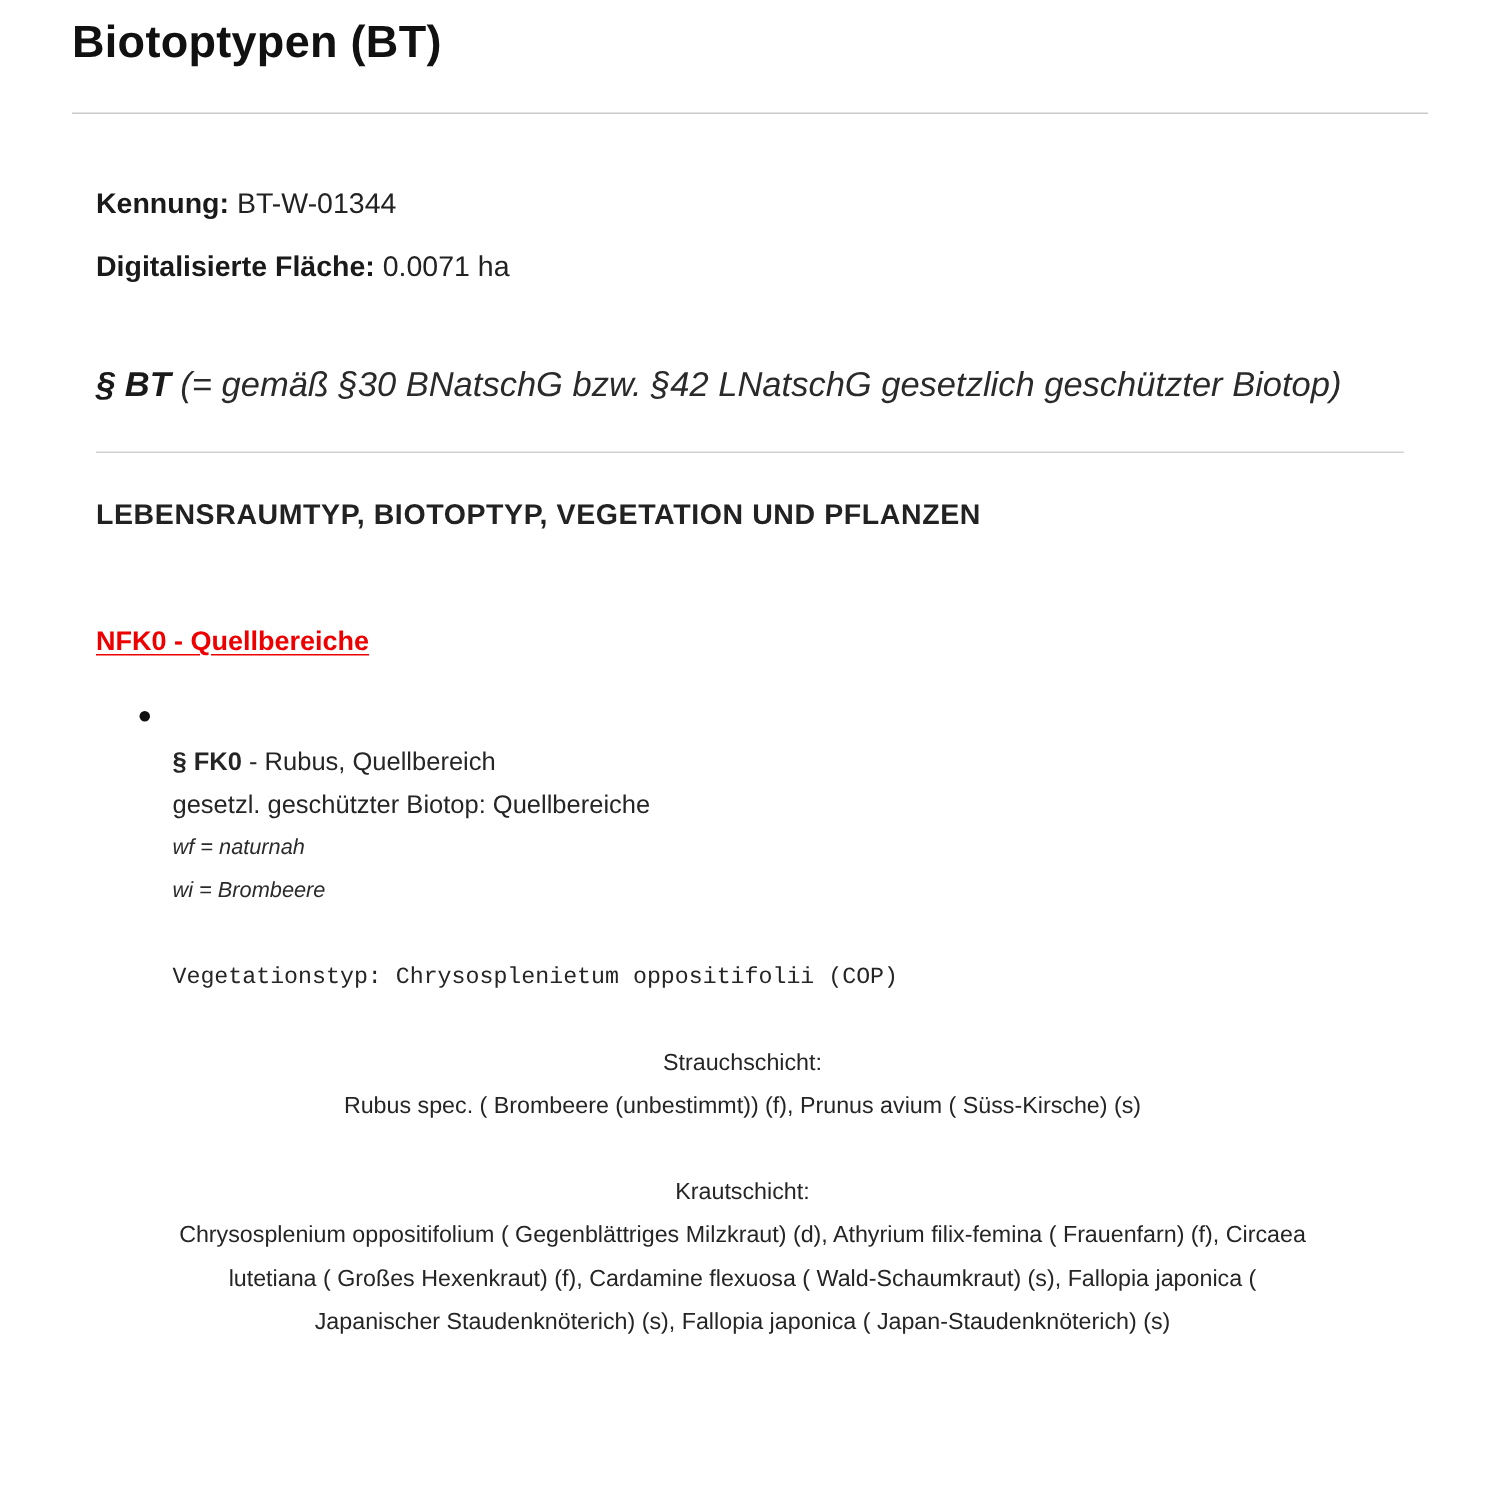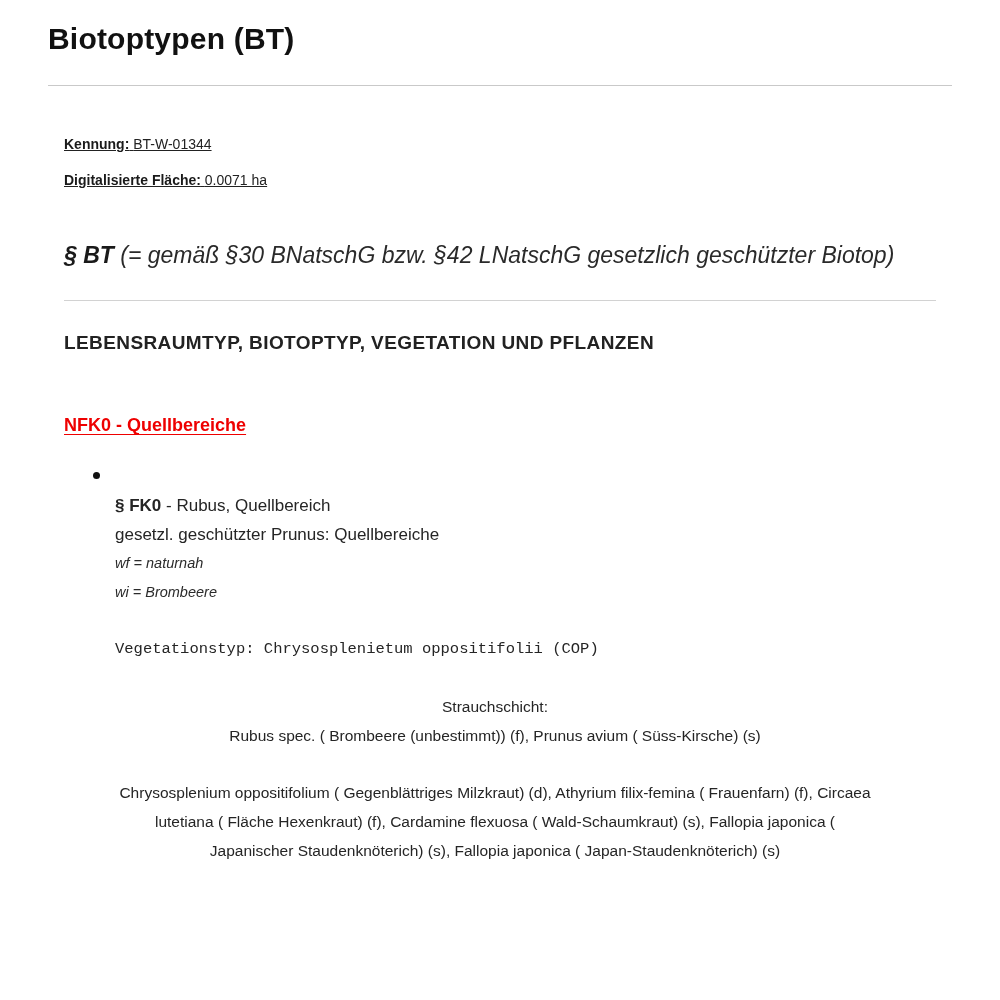--- a/index.html
+++ b/index.html
@@ -3,32 +3,32 @@
 <meta charset="utf-8">
 <style>
   * { margin:0; padding:0; box-sizing:border-box; }
   html, body { background:#ffffff; }
   body {
     width:1000px; height:1000px; overflow:hidden;
     font-family:"Liberation Sans", sans-serif;
     color:#1e1e1e;
     -webkit-font-smoothing:antialiased;
   }
-  .page { padding:22px 48px 0 48px; }
+  .page { padding:12px 48px 0 48px; }
 
   .title {
     font-size:30px; font-weight:700; color:#111;
     letter-spacing:0.2px; line-height:1.15;
   }
   .rule { border:none; border-top:1px solid #c9c9c9; height:0; }
   .rule-top { margin-top:28px; }
 
   .content { padding-left:16px; }
 
-  .meta { font-size:14px; line-height:1.18; color:#222;text-decoration:underline; }
+  .meta { font-size:19px; line-height:1.18; color:#222; }
   .meta strong, .law-note strong { font-weight:700; color:#1a1a1a; }
   .meta-kennung { margin-top:50px; }
   .meta-flaeche { margin-top:20px; }
 
   .law-note {
     margin-top:53px; font-size:23px; font-style:italic;
     color:#2a2a2a; line-height:1.18;
   }
 
   .rule-section { margin-top:31px; width:872px; border-top-color:#d2d2d2; }
@@ -81,33 +81,34 @@
     <h2 class="section-heading">LEBENSRAUMTYP, BIOTOPTYP, VEGETATION UND PFLANZEN</h2>
 
     <a class="biotope-link" href="#" style="color: rgb(238, 0, 0);">NFK0 - Quellbereiche</a>
 
     <div class="entry">
       <span class="bullet"></span>
       <div class="entry-body">
 
         <p class="entry-head"><strong>§ FK0</strong> <span>- Rubus, Quellbereich</span></p>
 
-        <p class="entry-head">gesetzl. geschützter Prunus: Quellbereiche</p>
+        <p class="entry-head">gesetzl. geschützter Biotop: Quellbereiche</p>
 
         <p class="attr">wf = naturnah</p>
         <p class="attr">wi = Brombeere</p>
 
         <p class="veg">Vegetationstyp: Chrysosplenietum oppositifolii (COP)</p>
 
         <div class="layer">
           <p>Strauchschicht:</p>
           <p>Rubus spec. ( Brombeere (unbestimmt)) (f), Prunus avium ( Süss-Kirsche) (s)</p>
         </div>
 
         <div class="layer">
-          <p>Chrysosplenium oppositifolium ( Gegenblättriges Milzkraut) (d), Athyrium filix-femina ( Frauenfarn) (f), Circaea lutetiana ( Fläche Hexenkraut) (f), Cardamine flexuosa ( Wald-Schaumkraut) (s), Fallopia japonica ( Japanischer Staudenknöterich) (s), Fallopia japonica ( Japan-Staudenknöterich) (s)</p>
+          <p>Krautschicht:</p>
+          <p>Chrysosplenium oppositifolium ( Gegenblättriges Milzkraut) (d), Athyrium filix-femina ( Frauenfarn) (f), Circaea lutetiana ( Großes Hexenkraut) (f), Cardamine flexuosa ( Wald-Schaumkraut) (s), Fallopia japonica ( Japanischer Staudenknöterich) (s), Fallopia japonica ( Japan-Staudenknöterich) (s)</p>
         </div>
 
       </div>
     </div>
 
   </div>
 </div>
 
 </body></html>

